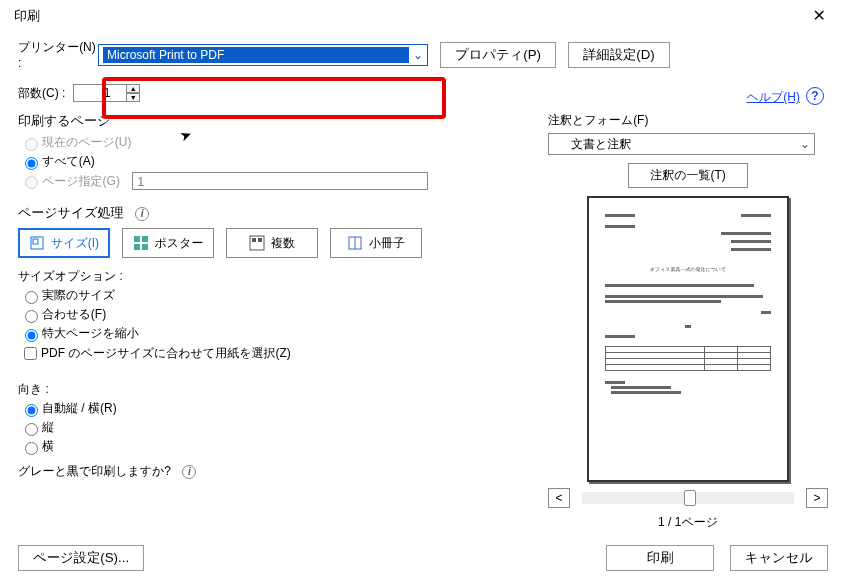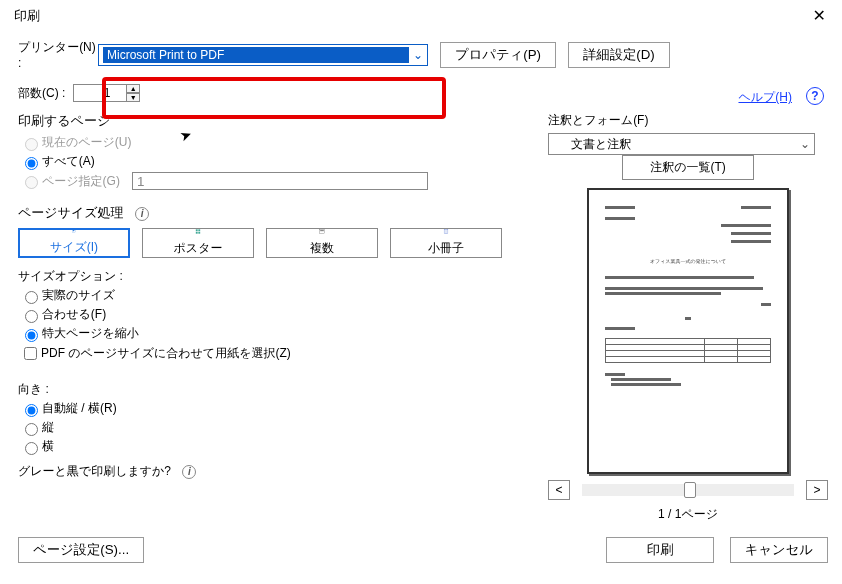--- a/index.html
+++ b/index.html
@@ -69,21 +69,21 @@
   }
   .btn {
     border: 1px solid #9a9a9a;
     background: #fff;
     padding: 3px 14px;
     margin-left: 12px;
     cursor: pointer;
   }
   .help-link {
     position: absolute;
-    right: 50px;
+    right: 42px;
     top: 50px;
     color: #1a3fff;
     text-decoration: underline;
     cursor: pointer;
   }
   .help-icon {
     position: absolute;
     right: 18px;
     top: 48px;
     width: 18px;
@@ -173,29 +173,28 @@
     font-style: italic;
     font-weight: bold;
     align-items: center;
     justify-content: center;
     margin-left: 8px;
     color: #555;
   }
 
   .tab-row { display: flex; gap: 12px; margin-top: 6px; }
   .tab-btn {
-    width: 112px;
+    width: 92px;
     height: 30px;
     border: 1px solid #888;
     display: flex;
     align-items: center;
     justify-content: center;
     gap: 6px;
     cursor: pointer;
-    flex-direction: column;
   }
   .tab-btn.active {
     border: 2px solid #1a6fe0;
     color: #1a6fe0;
   }
   .tab-icon { width: 16px; height: 16px; }
 
   .subhead { margin-top: 10px; font-size: 12px; }
 
   .rcol-select {
@@ -207,23 +206,23 @@
     padding-left: 22px;
     justify-content: space-between;
     margin-top: 4px;
   }
   .rcol-select .chev { width: 18px; text-align: center; color: #555; }
 
   .list-btn {
     display:block;
     border: 1px solid #888;
     padding:3px 16px;
-    margin: 0 auto 6px auto;
+    margin: 8px auto 6px auto;
     cursor:pointer;
-    width: 132px;
+    width: 120px;
     text-align:center;
   }
   .paper-label { text-align:center; font-size:12px; margin-top:4px; }
 
   .preview {
     margin: 8px auto 4px auto;
     width: 202px;
     height: 286px;
     border: 2px solid #333;
     box-shadow: 2px 2px 0 #666;

